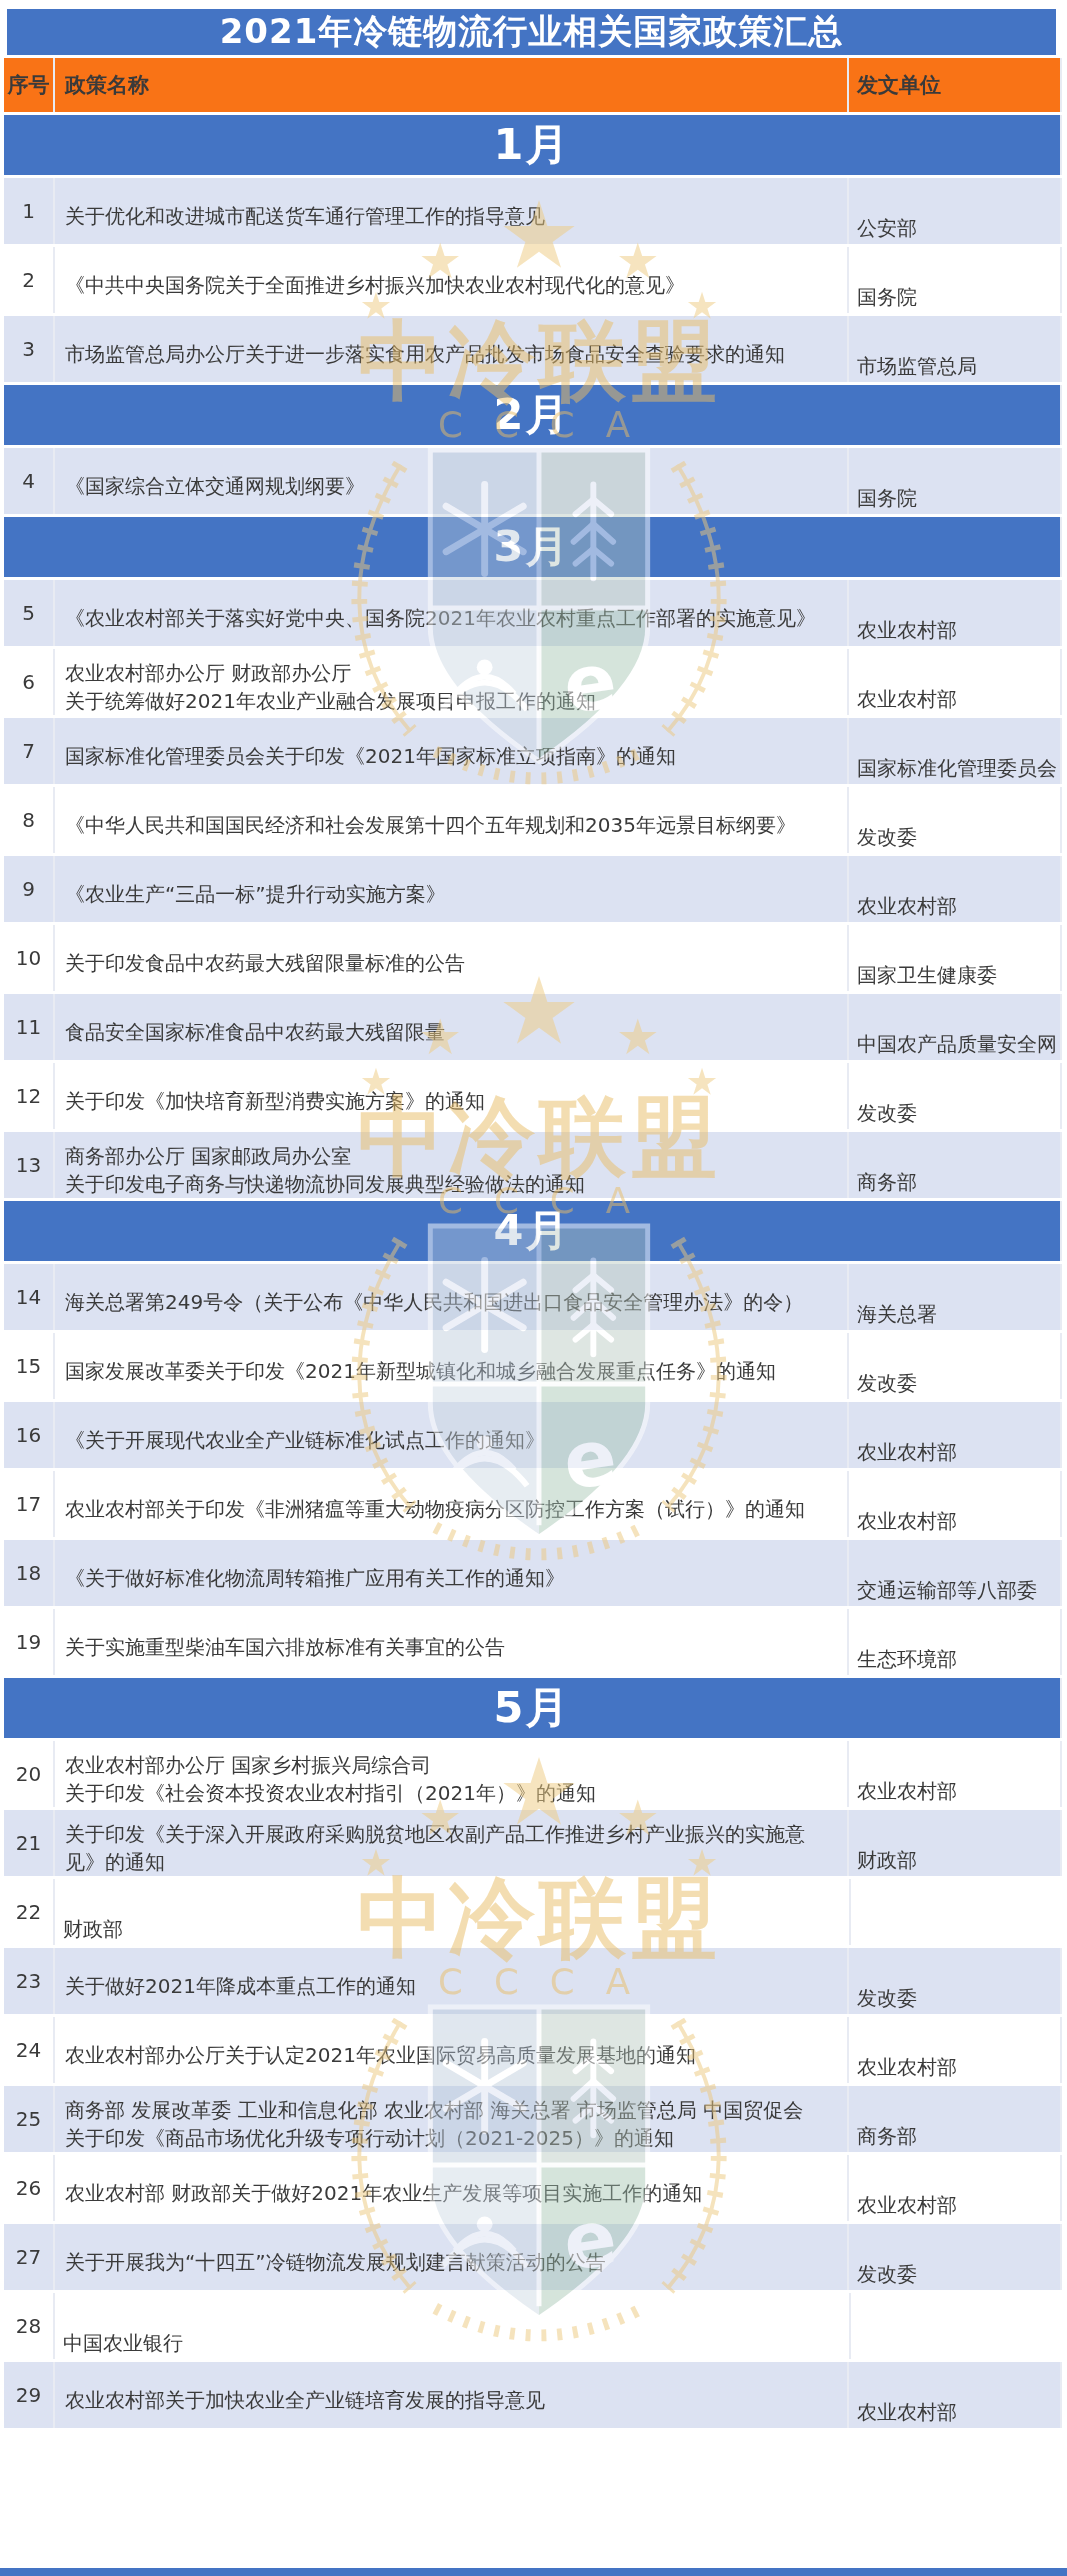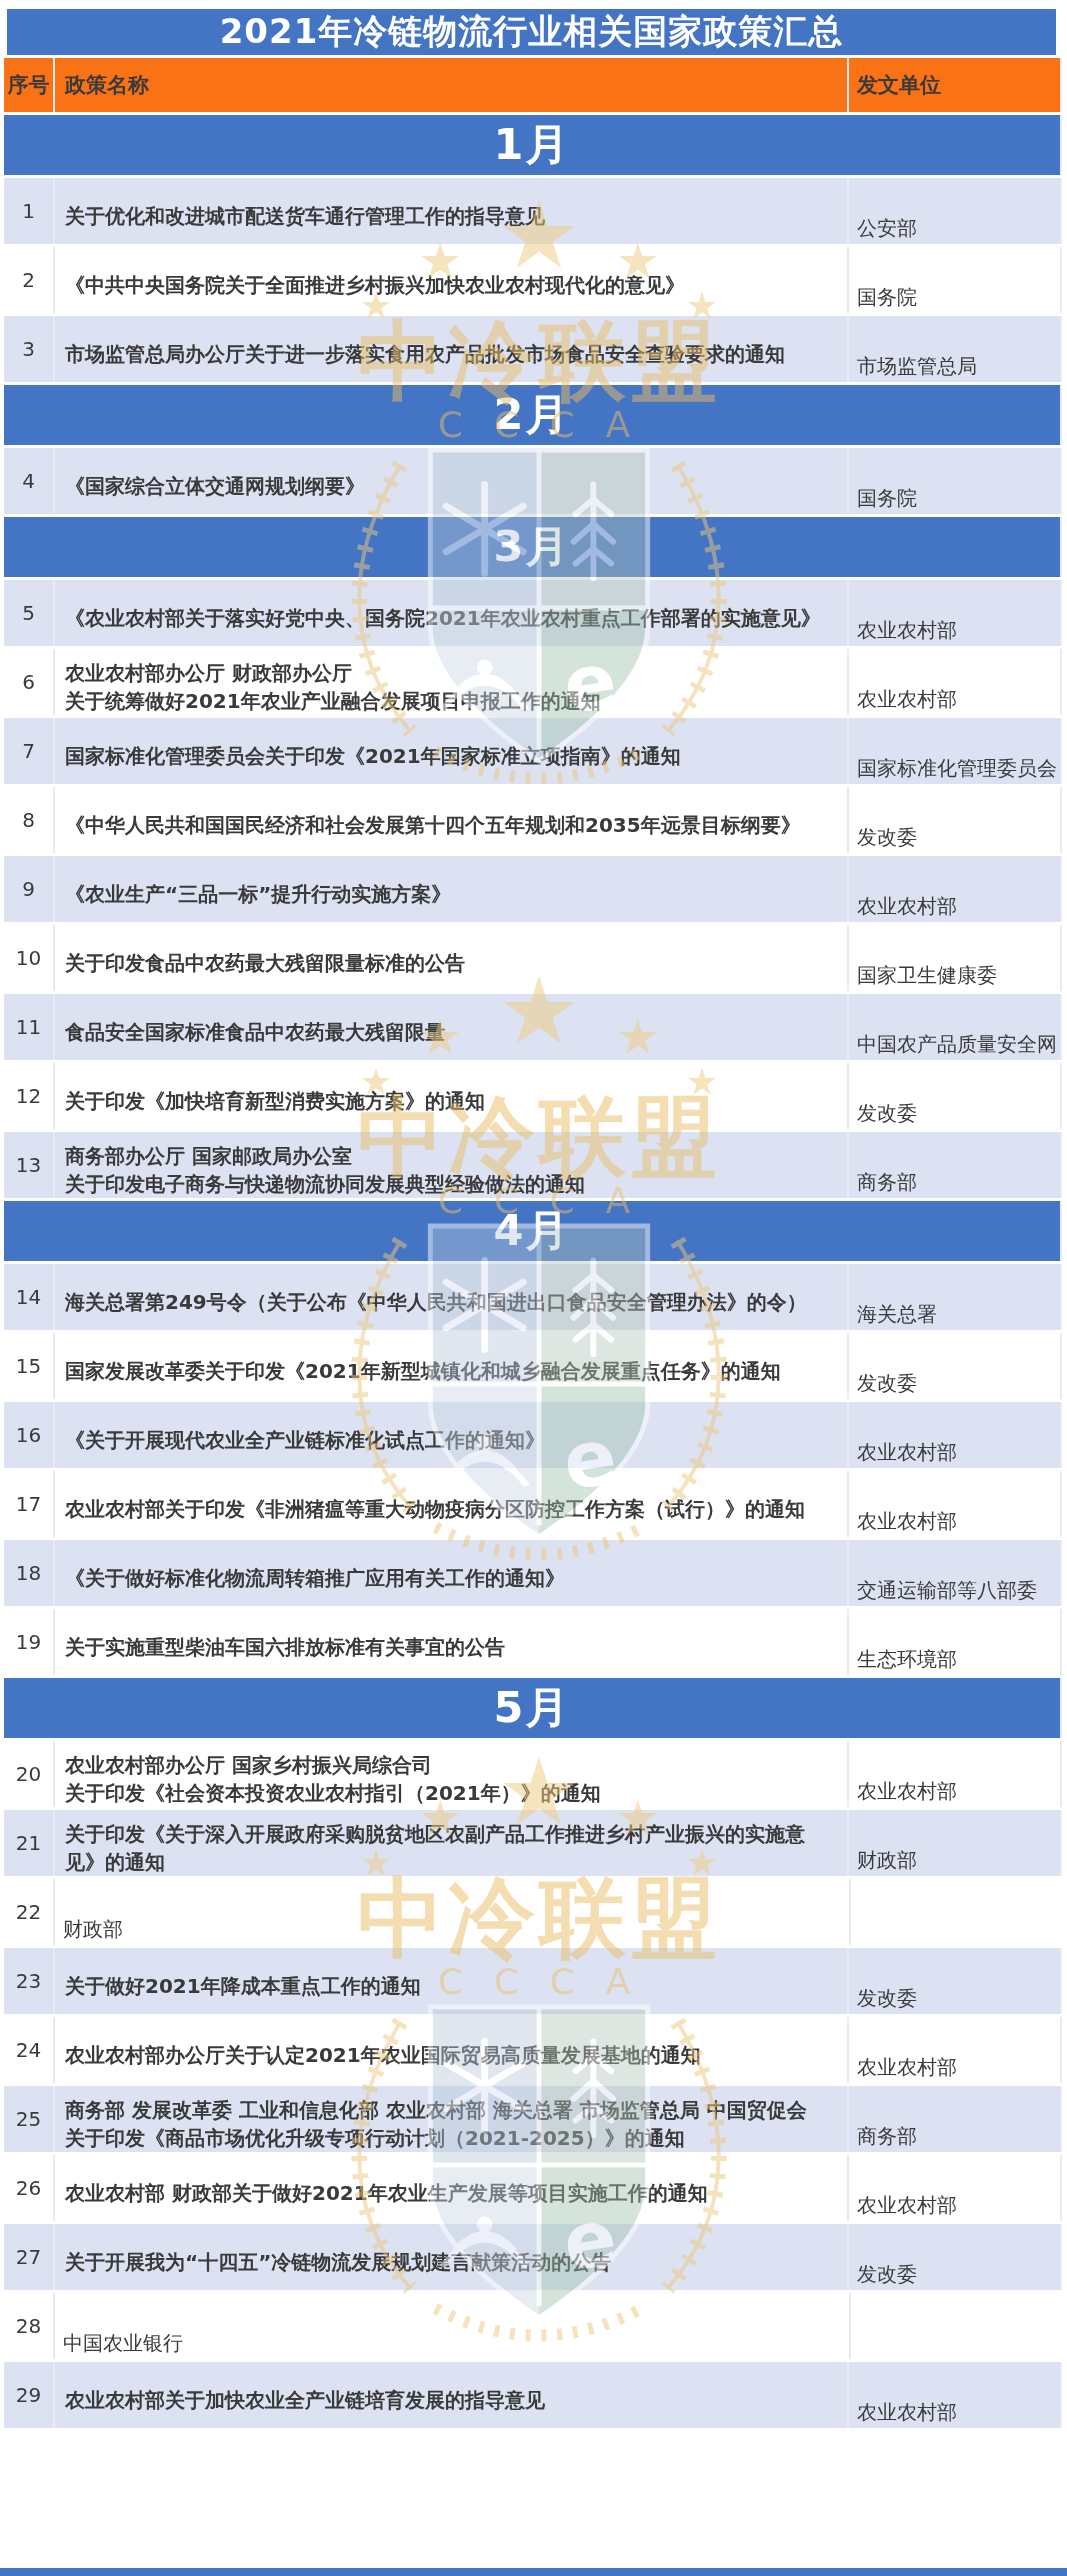--- a/index.html
+++ b/index.html
@@ -46,21 +46,21 @@
   .row { min-height:69px; }
   .row.light { background:#dce2f2; }
   .row.white { background:#ffffff; }
   .c-no {
     display:flex; align-items:center; justify-content:center;
     font-size:20px; border-right:2px solid #e8ebf3;
   }
   .c-name {
     display:flex; align-items:center;
     padding:9px 14px 0 10px; font-size:20px; line-height:1.4;
-    border-right:2px solid #e8ebf3; white-space:pre-line;font-weight:bold;
+    border-right:2px solid #e8ebf3; white-space:pre-line;
   }
   .c-unit { display:flex; align-items:center; padding-left:8px; font-size:20px; line-height:1.3;margin-top:33px; }
   .sliver { background:#ffffff; border-left:2px solid #e8ebf3; }
 
   
   .bottom-strip {
     position:absolute; left:0; bottom:0; width:1068px; height:8px;
     background:#4474c4;
   }
 

